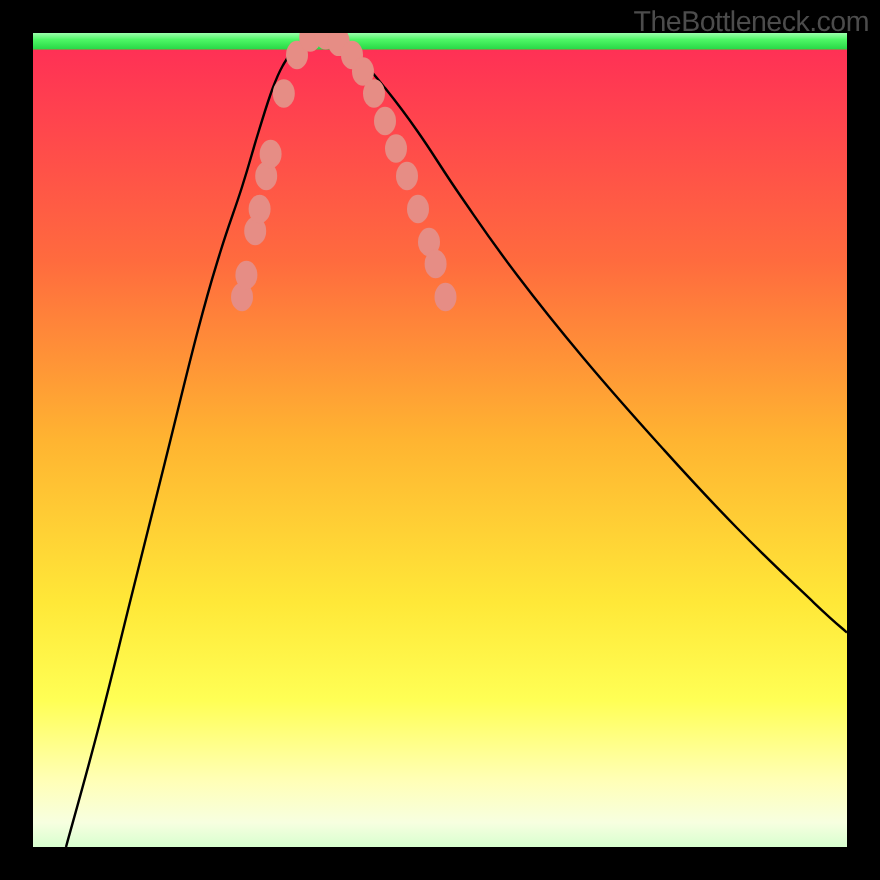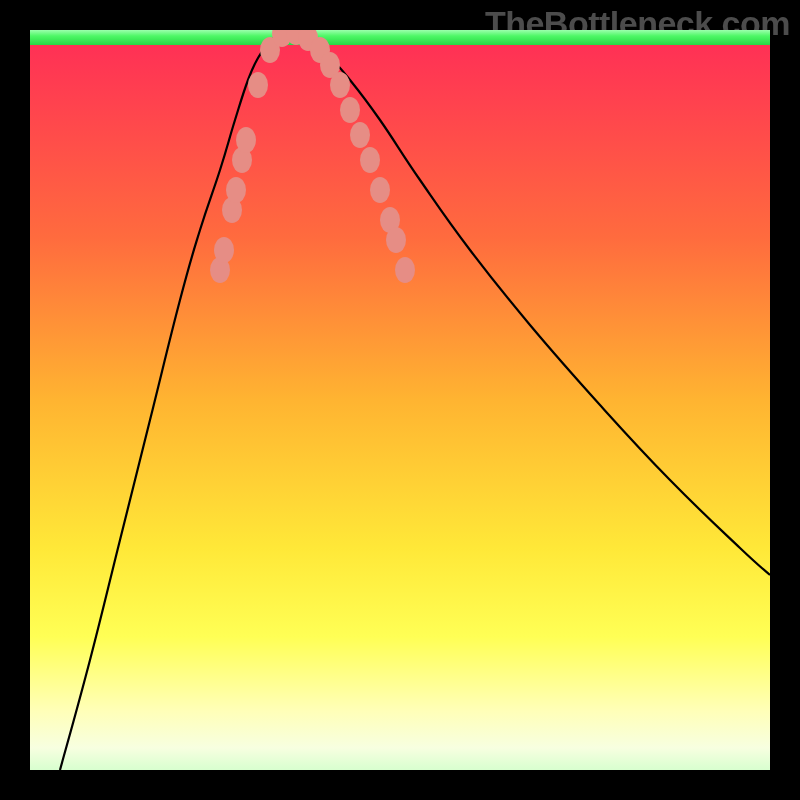--- a/index.html
+++ b/index.html
@@ -22,23 +22,23 @@
   position:absolute;
   left:0;top:0;
   width:740px;
   height:740px;
 }
 .watermark{
   position:absolute;
   top:4px;
   right:10px;
   color:#4c4c4c;
-  font-size:34px;
+  font-size:26px;
   letter-spacing:-0.5px;
-  font-weight:700;
+  font-weight:400;
 }
 </style>
 </head>
 <body>
 
 <div class="watermark">TheBottleneck.com</div>
 
 <div class="frame">
   <svg class="plot" viewBox="0 0 740 740" preserveAspectRatio="none">
     <defs>

